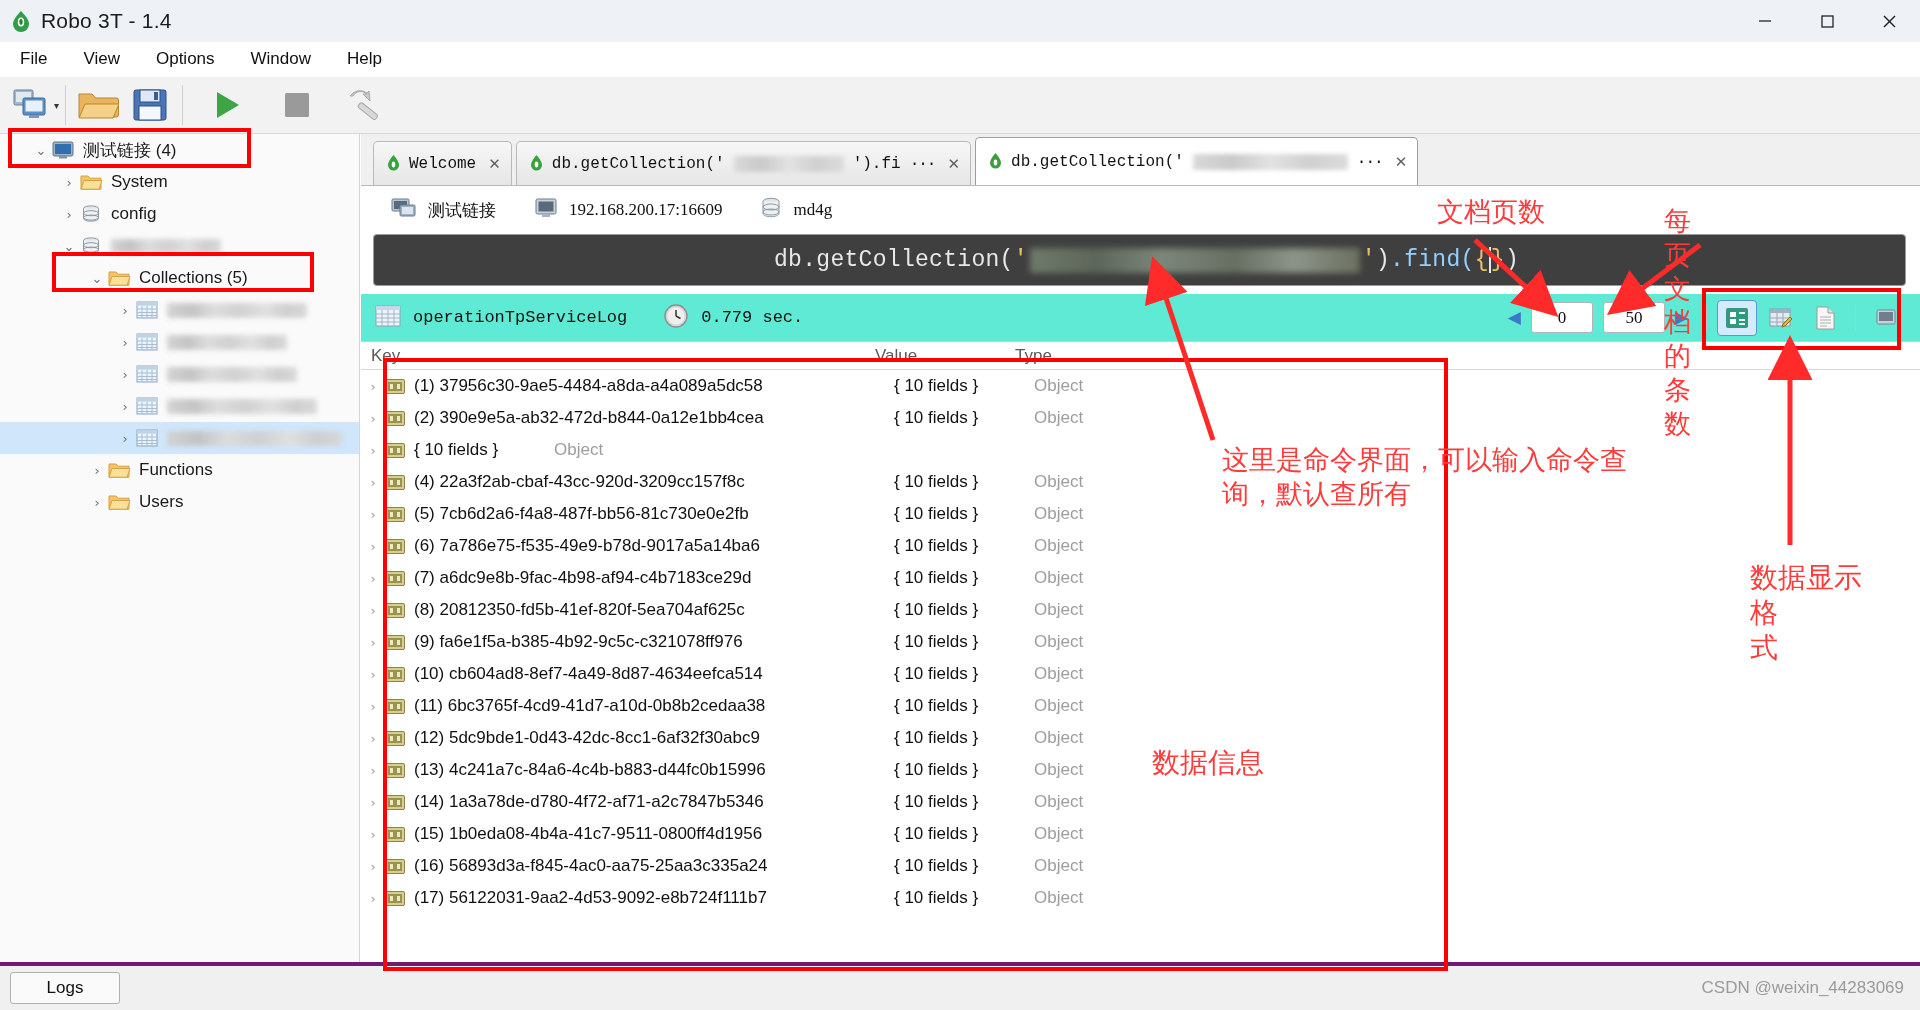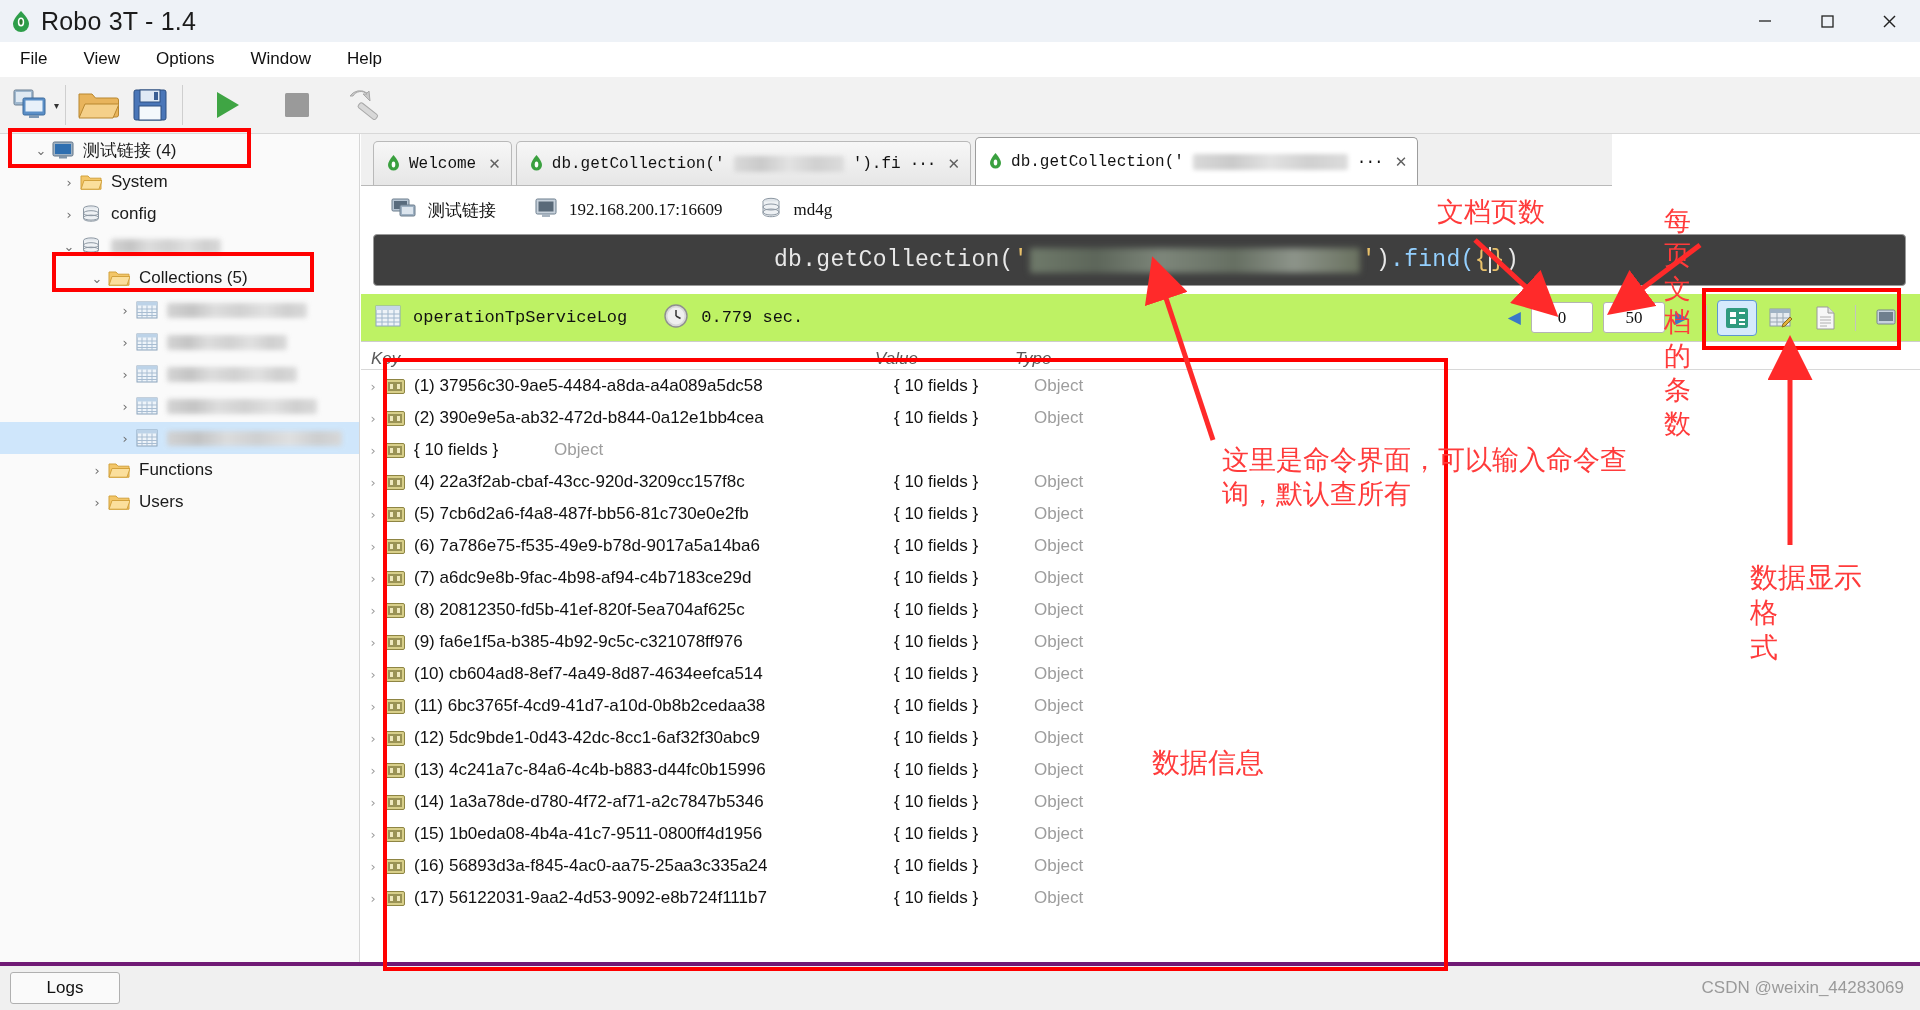--- a/index.html
+++ b/index.html
@@ -14,21 +14,21 @@
     position:absolute; left:0; top:0; width:1920px; height:42px;
     background:#eef2f7;
     display:flex; align-items:center;
   }
   #titlebar .app-icon {
     width:22px; height:22px; margin-left:10px; margin-right:9px;
     position:relative;
   }
   #titlebar .app-icon svg { display:block; }
   #titlebar .title-text {
-    font-size:25px; color:#1b1b1b; letter-spacing:.2px;
+    font-size:21px; color:#1b1b1b; letter-spacing:.2px;
   }
   #win-controls { margin-left:auto; display:flex; height:42px; }
   #win-controls .wbtn {
     width:62px; height:42px; display:flex; align-items:center; justify-content:center;
     color:#222; font-size:17px;
   }
 
   
   #menubar {
     position:absolute; left:0; top:42px; width:1920px; height:35px;
@@ -69,21 +69,21 @@
     height:15px; border-radius:2px; flex:none;
     background:linear-gradient(90deg,#d2d2d2,#c2c2c2 18%,#dcdcdc 34%,#cfcfcf 52%,#e0e0e0 70%,#cdcdcd 86%,#d8d8d8);
     filter:blur(2.4px); opacity:.95;
   }
 
   
   #main { position:absolute; left:361px; top:134px; width:1559px; height:828px; background:#ffffff; }
 
   
   #tabstrip {
-    position:absolute; left:0; top:0; width:1251px; height:52px;
+    position:absolute; left:0; top:0; width:1559px; height:52px;
     background:#f0f0f0; border-bottom:1px solid #b9b9b9;
     display:flex; align-items:flex-end; padding-left:12px;
   }
   .tab {
     height:44px; display:flex; align-items:center; gap:9px;
     padding:0 10px 0 13px; margin-right:4px;
     background:linear-gradient(#f7f7f7,#e6e6e6);
     border:1px solid #b9b9b9; border-bottom:none;
     border-radius:5px 5px 0 0;
     font-family:"Liberation Mono", monospace; font-size:16px; color:#111;
@@ -124,21 +124,21 @@
   #editor .blur-code {
     display:inline-block; width:330px; height:25px; vertical-align:middle;
     background:linear-gradient(90deg,#6f7a6a,#5d665a 20%,#7d867a 40%,#666f62 62%,#8d948a 80%,#69715f);
     filter:blur(3px); border-radius:2px; margin:0 2px;
   }
   #editor .caret { display:inline-block; width:2px; height:26px; background:#e8e8e8; vertical-align:middle; }
 
   
   #resultbar {
     position:absolute; left:0; top:160px; width:1559px; height:48px;
-    background:#bef264; border-bottom:1px solid #cdcdcd;
+    background:#5eead4; border-bottom:1px solid #cdcdcd;
     display:flex; align-items:center; padding-left:14px;
   }
   #resultbar .rb-item { display:flex; align-items:center; gap:12px; margin-right:36px; }
   #resultbar .rb-text { font-family:"Liberation Mono", monospace; font-size:17px; color:#111; }
   .pager { margin-left:auto; display:flex; align-items:center; gap:10px; padding-right:12px; }
   .pager .arrow { color:#3b78c8; font-size:17px; }
   .pager input {
     width:62px; height:31px; text-align:center; font-size:17px;
     border:1px solid #b4b4b4; border-radius:3px; background:#fff; color:#111;
     font-family:"Liberation Serif", serif;
@@ -147,22 +147,22 @@
   .vm-sep { width:1px; height:26px; background:#c3c3c3; margin:0 6px; }
   .vm-btn {
     width:40px; height:36px; display:flex; align-items:center; justify-content:center;
     border:1px solid transparent; border-radius:4px;
   }
   .vm-btn.active { background:#d5eafc; border-color:#5d97d0; }
 
   
   #results { position:absolute; left:0; top:208px; width:1559px; height:578px; background:#fff; overflow:hidden;}
   #res-head {
-    display:flex; height:28px; align-items:flex-end; border-bottom:1px solid #d8d8d8;
-    background:#fff; font-size:17px; color:#5a5a5a;font-style:italic;
+    display:flex; height:28px; align-items:center; border-bottom:1px solid #d8d8d8;
+    background:#fff; font-size:17px; color:#5a5a5a;
   }
   #res-head .h { padding-left:10px; }
   .res-row { display:flex; align-items:center; height:32px; font-size:17px; color:#111; }
   .res-row .tw { width:24px; text-align:center; color:#9a9a9a; font-size:13px; flex:none;
     font-family:"DejaVu Sans", sans-serif;}
   .res-row .docico { width:20px; height:15px; flex:none; margin-right:9px; }
   .res-row .kcell { width:480px; flex:none; }
   .res-row .vcell { width:140px; flex:none; }
   .res-row .tcell { flex:none; color:#9d9d9d; }
 

